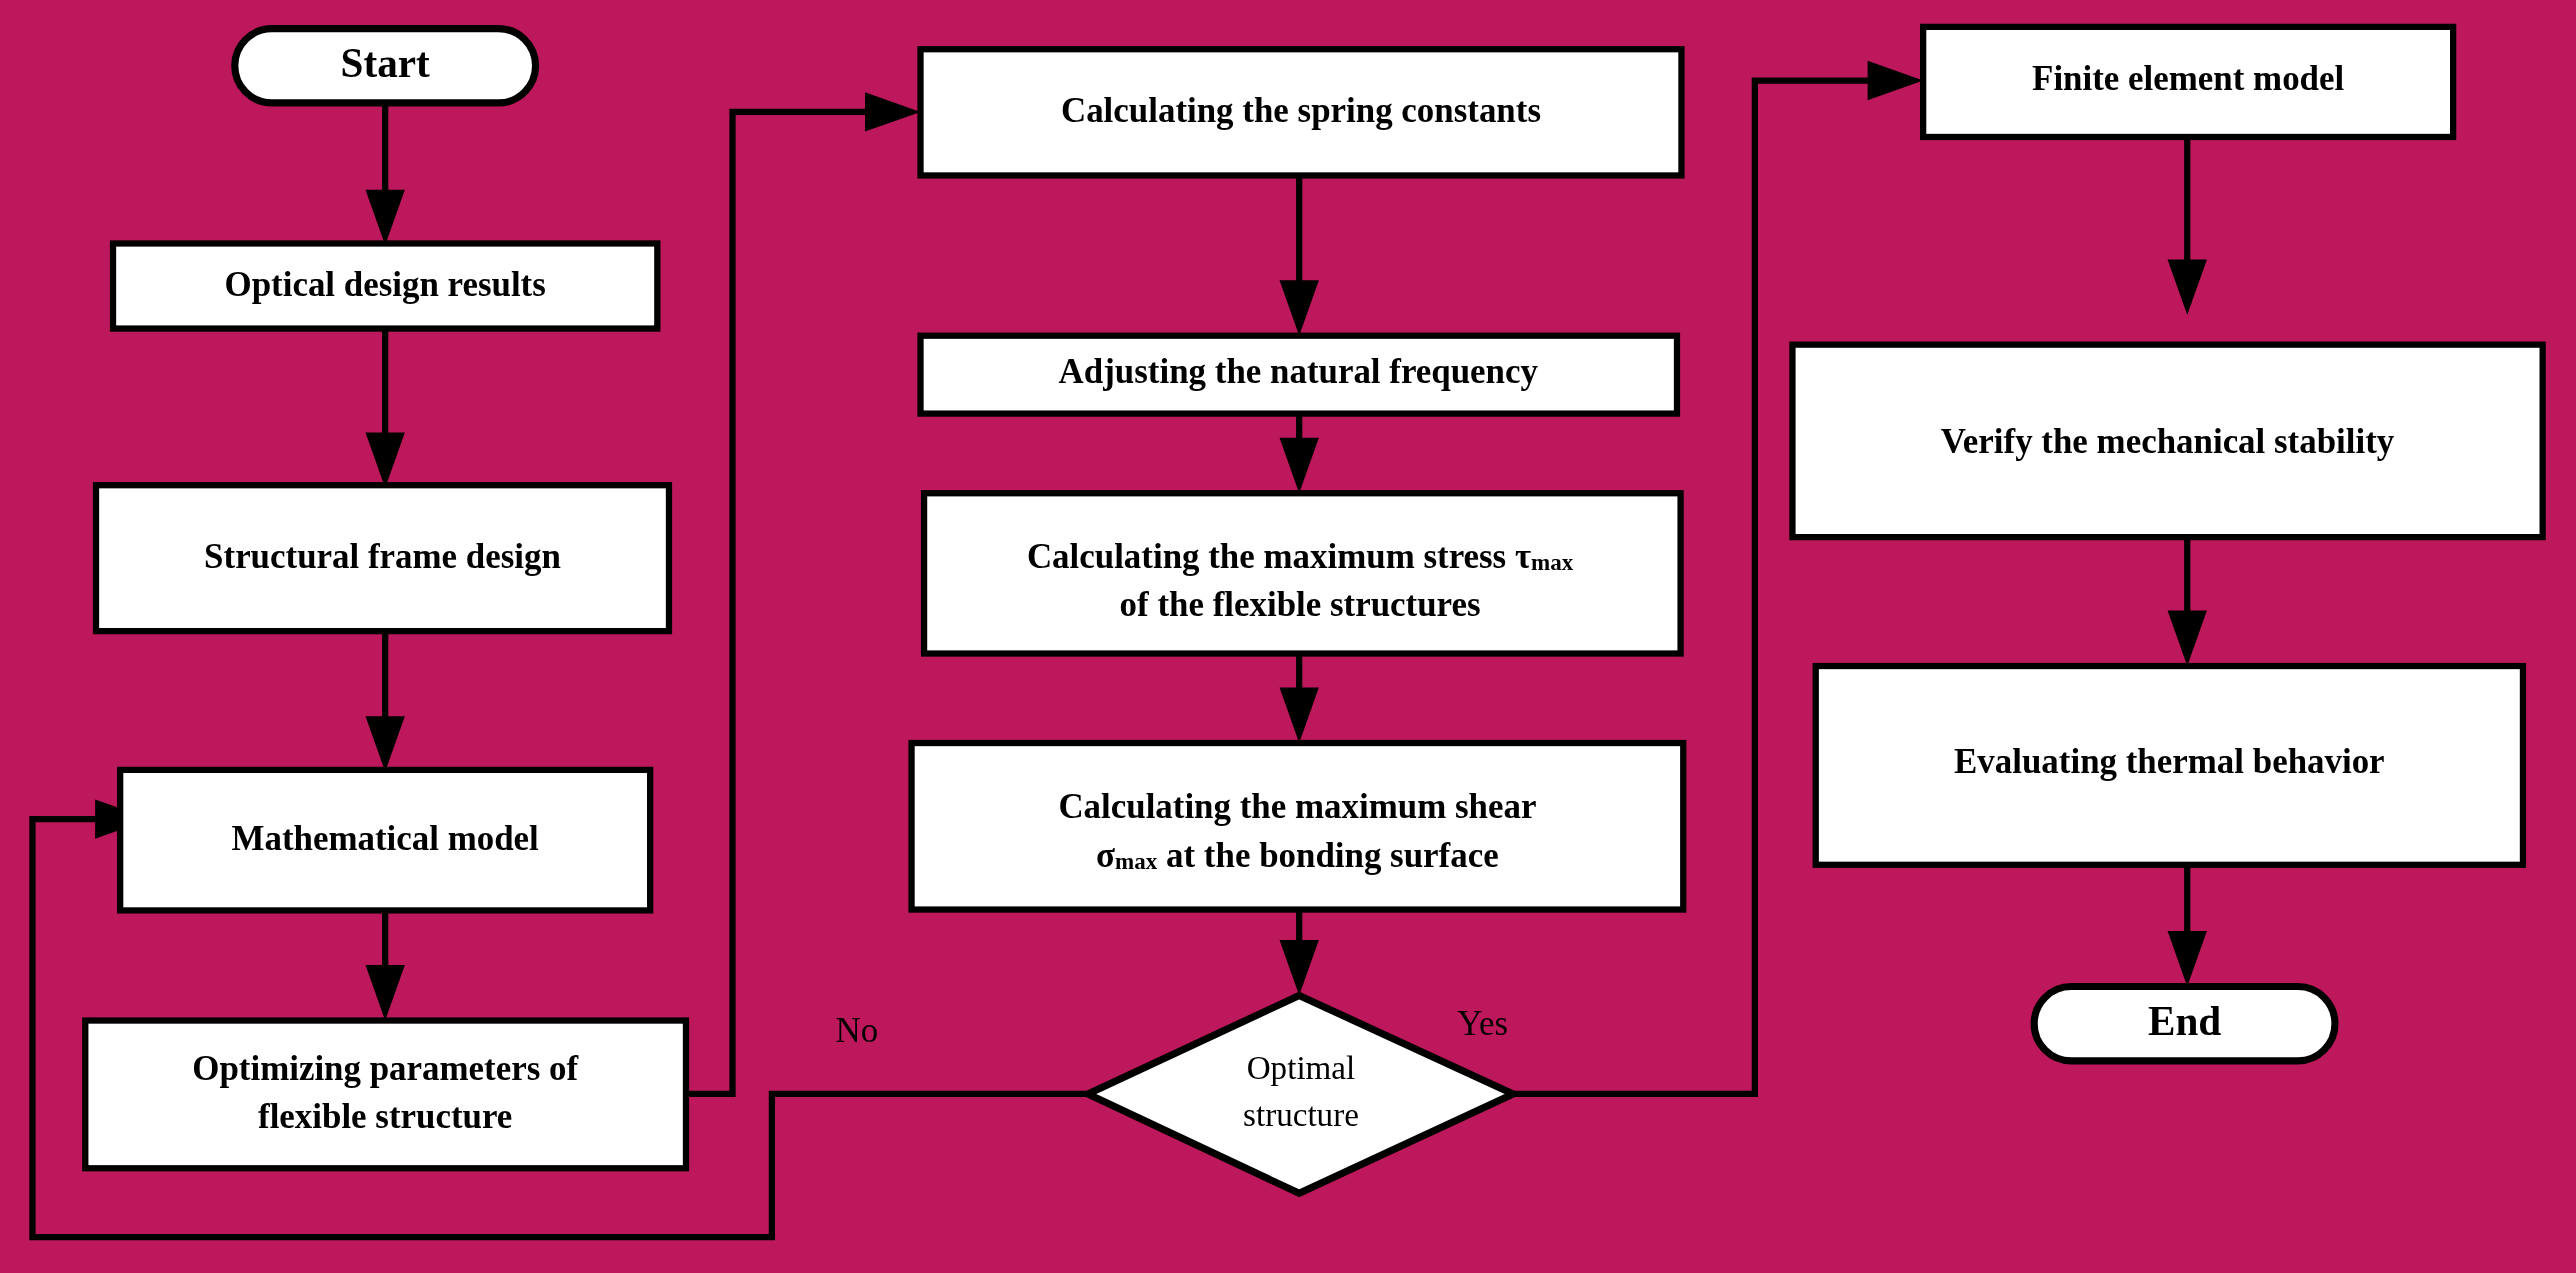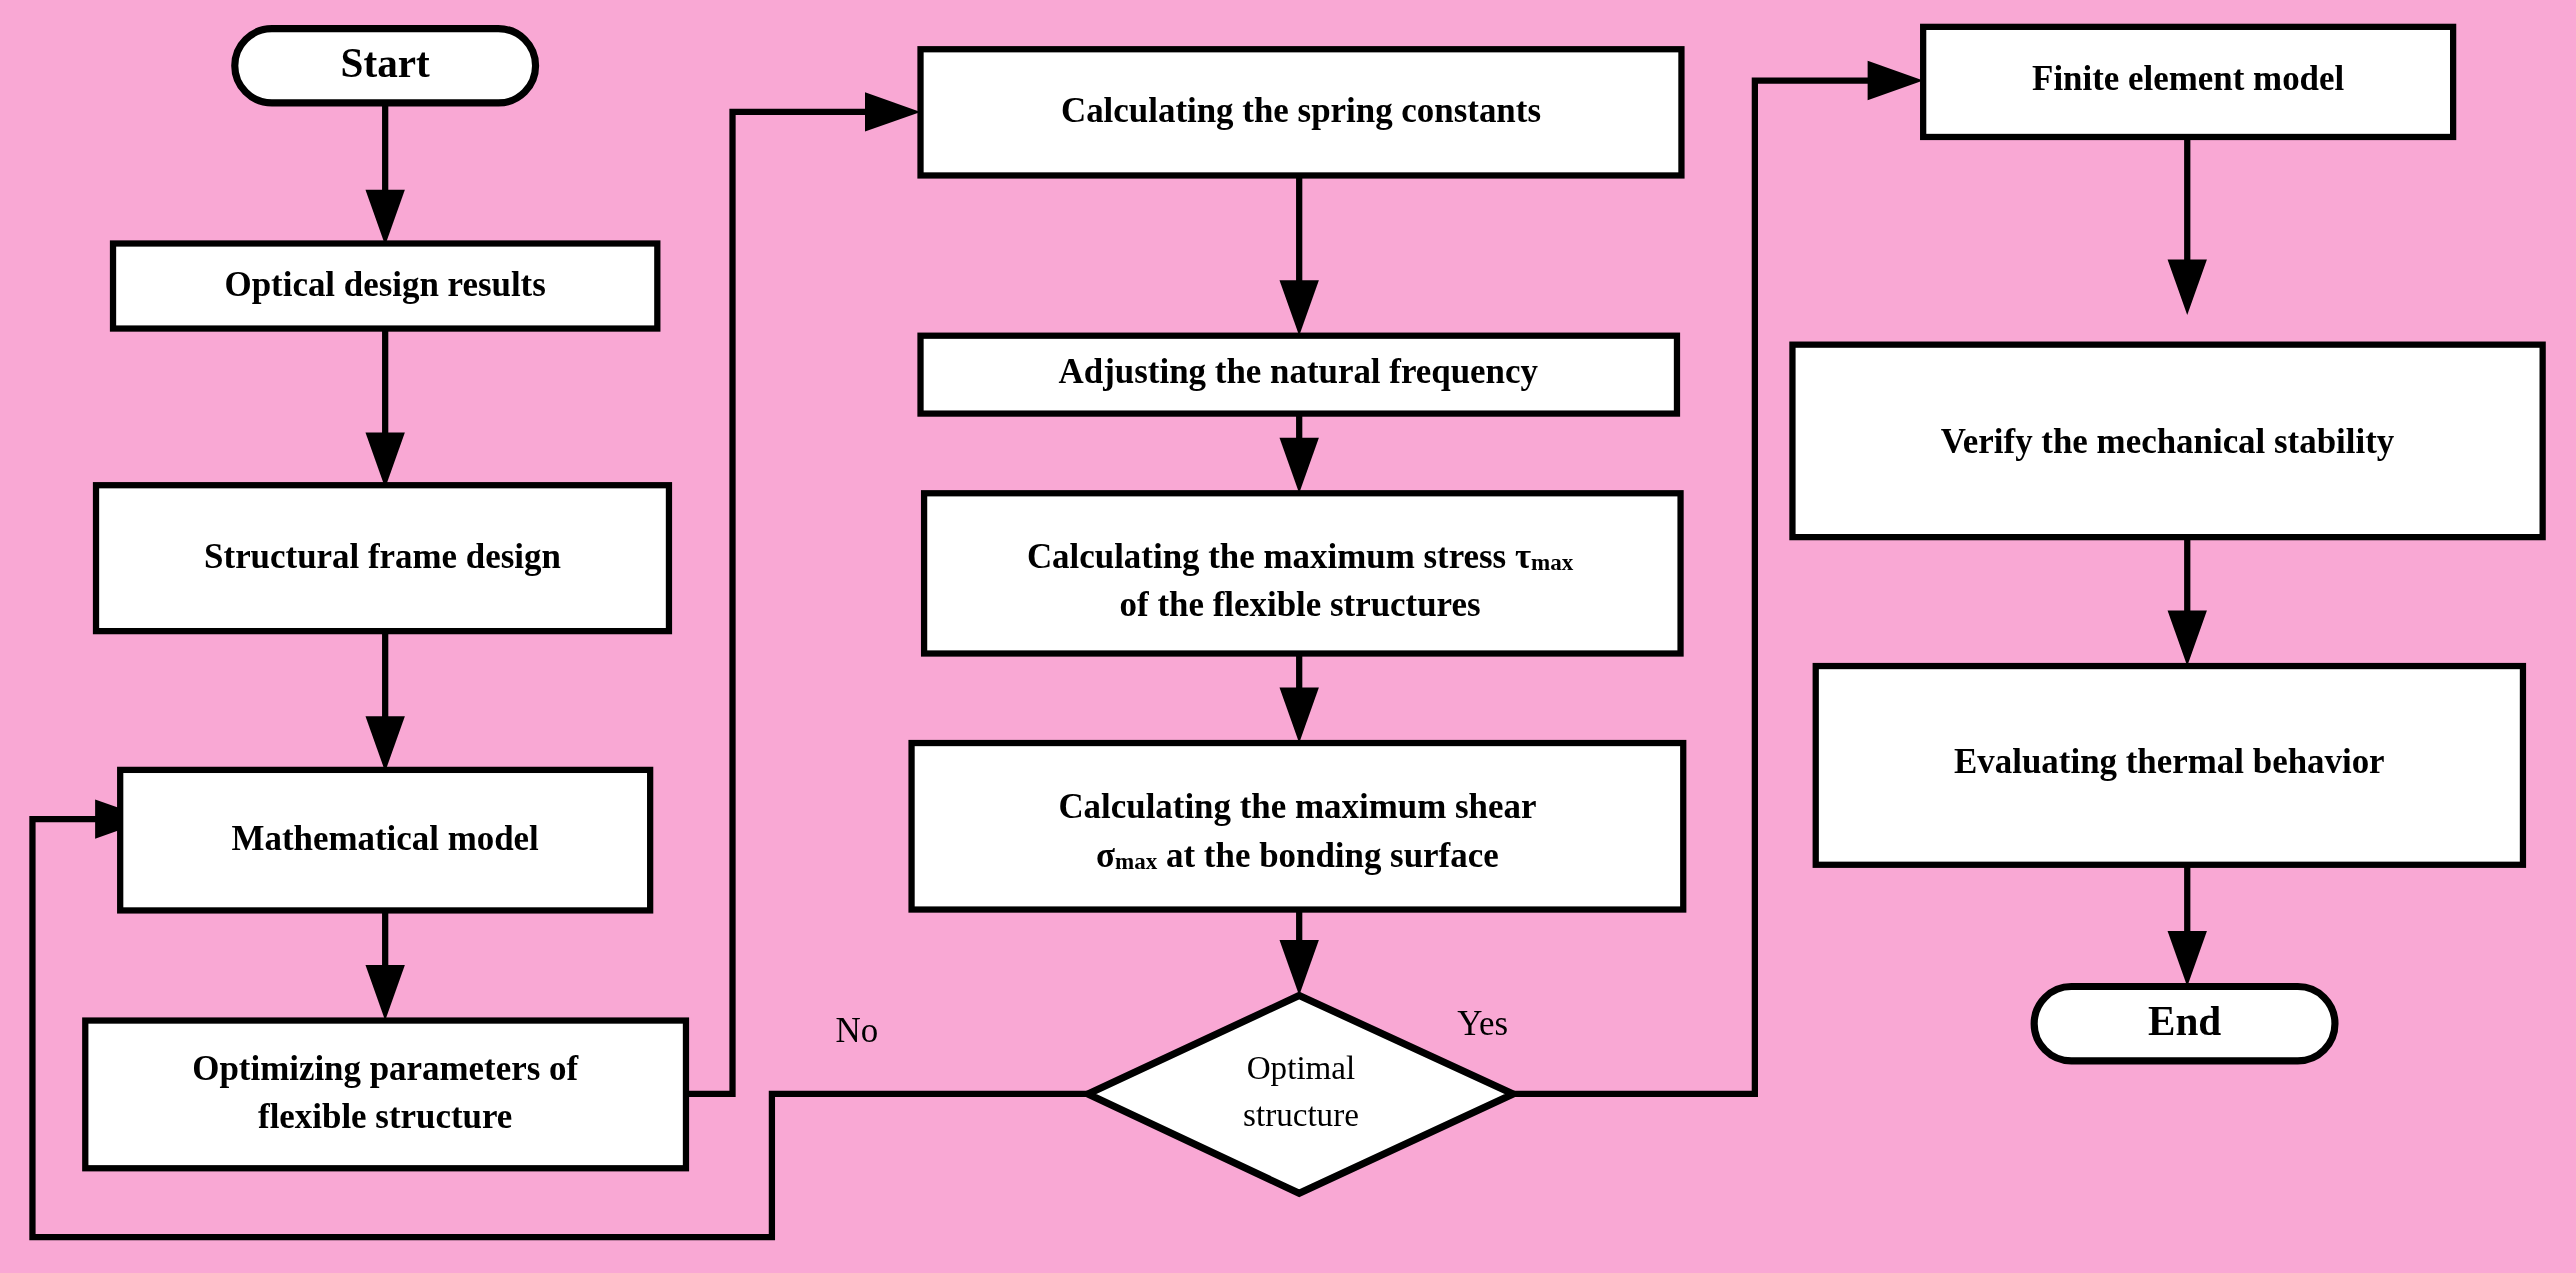--- a/index.html
+++ b/index.html
@@ -10,21 +10,21 @@
   body {
     width: 2576px;
     height: 1273px;
     font-family: "Liberation Serif", "DejaVu Serif", serif;
     overflow: hidden;
   }
   #flowchart-root {
     position: relative;
     width: 2576px;
     height: 1273px;
-    background: #f9a8d4;
+    background: #be185d;
   }
   svg#flow-svg {
     display: block;
     width: 2576px;
     height: 1273px;
   }
   .node-shape {
     fill: #ffffff;
     stroke: #000000;
     stroke-width: 7;

